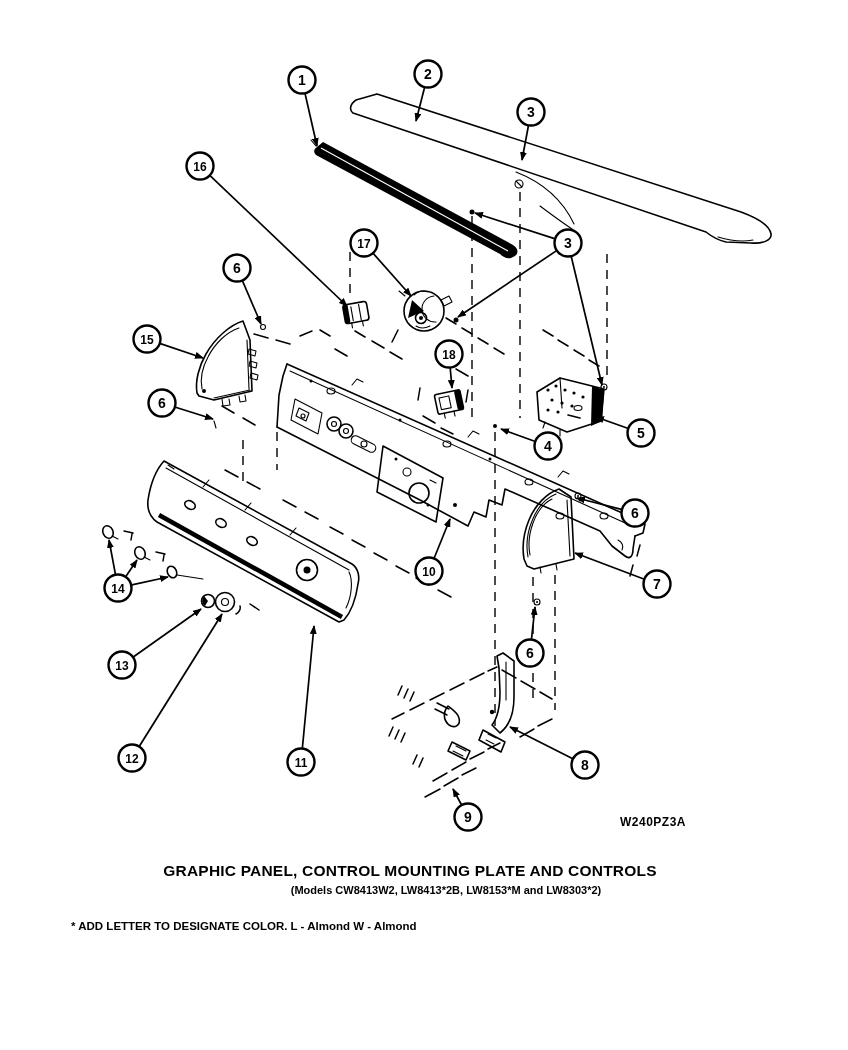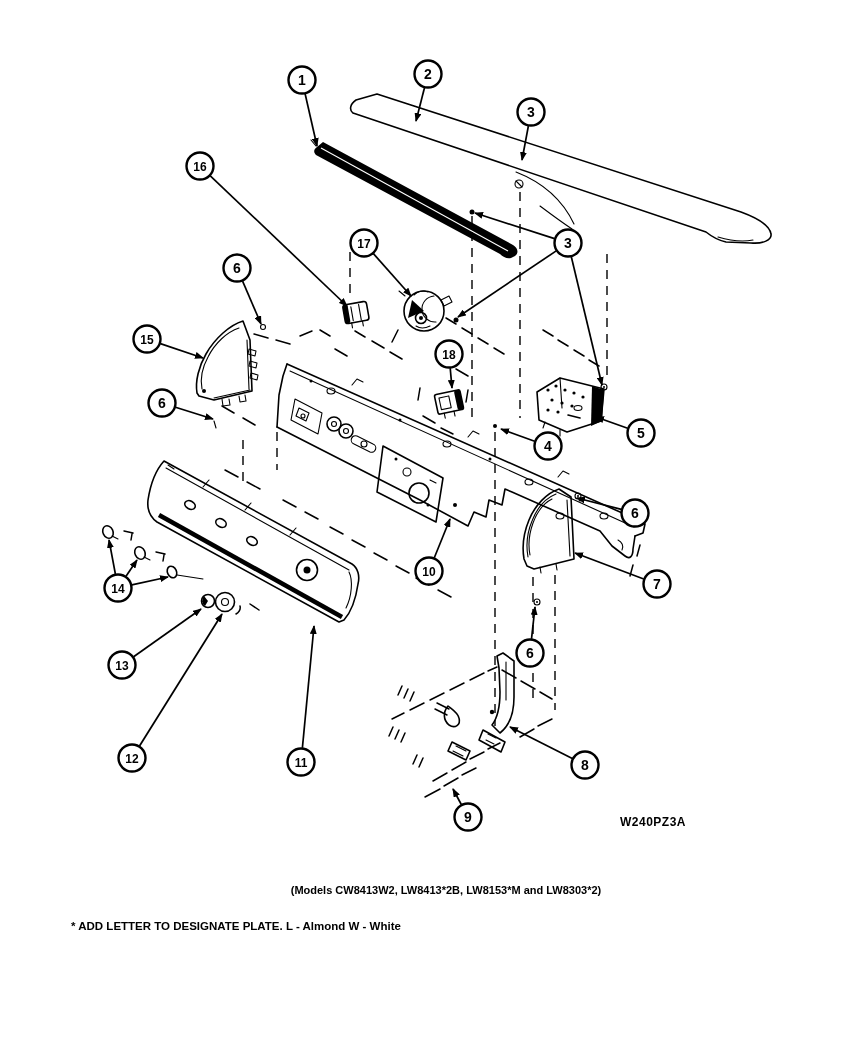--- a/index.html
+++ b/index.html
@@ -358,16 +358,17 @@
           <text x="585" y="770" class="co-num">8</text>
         </g>
         <g>
           <line x1="461.3" y1="804.5" x2="453" y2="789" class="leader" marker-end="url(#arw)"></line>
           <circle cx="468" cy="817" r="13.5" class="co-circle"></circle>
           <text x="468" y="822" class="co-num">9</text>
         </g>
       </g>
   </svg>
 
+  <div id="title" class="caption">GRAPHIC PANEL, CONTROL MOUNTING PLATE AND CONTROLS</div>
   <div id="subtitle" class="caption">(Models CW8413W2, LW8413*2B, LW8153*M and LW8303*2)</div>
-  <div id="footnote">* ADD LETTER TO DESIGNATE PLATE.  L - Almond  W - White</div>
+  <div id="footnote">* ADD LETTER TO DESIGNATE COLOR.  L - Almond  W - Almond</div>
   <div id="dwgcode">W240PZ3A</div>
 </div>
 
 </body></html>

